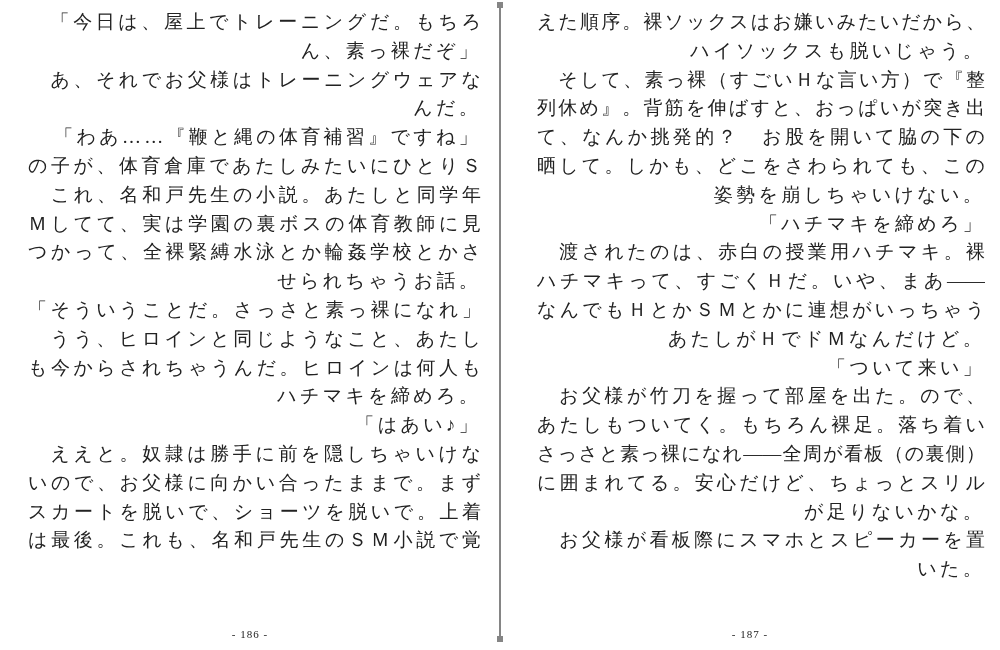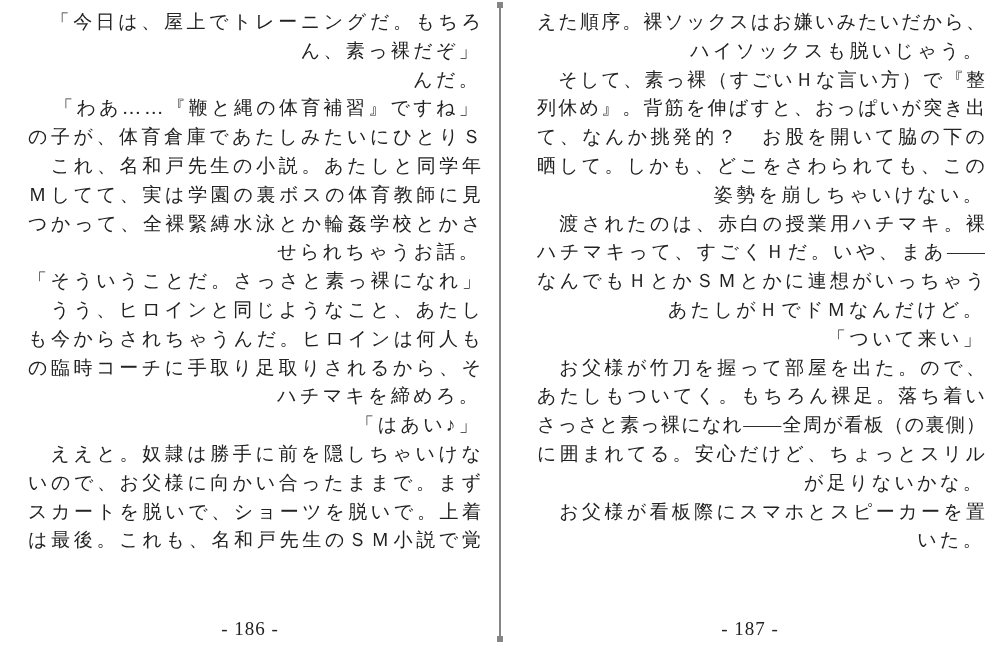--- a/index.html
+++ b/index.html
@@ -72,52 +72,52 @@
     text-align: right;
   }
 
   .page-number {
     position: absolute;
     bottom: 10px;
     left: 0;
     width: 100%;
     text-align: center;
     color: var(--text-color, #222222);
-    font-size: 19px;
+    font-size: 11px;
     letter-spacing: 1px;
   }
 
   .stray-mark {
     position: absolute;
     left: 950px;
     top: 488px;
     color: var(--text-color, #222222);
     font-size: 19px;
   }
 </style>
 </head>
 <body>
 
 <div class="spread">
 
   <div class="page page-left">
     <div class="text-column">
         <div class="line full">　「今日は、屋上でトレーニングだ。もちろ</div>
         <div class="line short">ん、素っ裸だぞ」</div>
+        <div class="line full">　あ、それでお父様はトレーニングウェアな</div>
         <div class="line short">んだ。</div>
         <div class="line short">「わあ……『鞭と縄の体育補習』ですね」</div>
         <div class="line full">の子が、体育倉庫であたしみたいにひとりＳ</div>
         <div class="line full">　これ、名和戸先生の小説。あたしと同学年</div>
         <div class="line full">Ｍしてて、実は学園の裏ボスの体育教師に見</div>
         <div class="line full">つかって、全裸緊縛水泳とか輪姦学校とかさ</div>
         <div class="line short">せられちゃうお話。</div>
         <div class="line full">「そういうことだ。さっさと素っ裸になれ」</div>
         <div class="line full">　うう、ヒロインと同じようなこと、あたし</div>
         <div class="line full">も今からされちゃうんだ。ヒロインは何人も</div>
-        <div class="line full">の臨時コーチに手取り足取りされるから、そ</div>
         <div class="line short">ハチマキを締めろ。</div>
         <div class="line short">「はあい♪」</div>
         <div class="line full">　ええと。奴隷は勝手に前を隠しちゃいけな</div>
         <div class="line full">いので、お父様に向かい合ったままで。まず</div>
         <div class="line full">スカートを脱いで、ショーツを脱いで。上着</div>
         <div class="line full">は最後。これも、名和戸先生のＳＭ小説で覚</div>
       </div>
     <div class="page-number">- 186 -</div>
   </div>
 
@@ -125,20 +125,21 @@
 
   <div class="page page-right">
     <div class="text-column">
         <div class="line full">えた順序。裸ソックスはお嫌いみたいだから、</div>
         <div class="line short">ハイソックスも脱いじゃう。</div>
         <div class="line full">　そして、素っ裸（すごいＨな言い方）で『整</div>
         <div class="line full">列休め』。背筋を伸ばすと、おっぱいが突き出</div>
         <div class="line full">て、なんか挑発的？　お股を開いて脇の下の</div>
         <div class="line full">晒して。しかも、どこをさわられても、この</div>
         <div class="line short">姿勢を崩しちゃいけない。</div>
+        <div class="line short">「ハチマキを締めろ」</div>
         <div class="line full">　渡されたのは、赤白の授業用ハチマキ。裸</div>
         <div class="line full">ハチマキって、すごくＨだ。いや、まあ――</div>
         <div class="line full">なんでもＨとかＳＭとかに連想がいっちゃう</div>
         <div class="line short">あたしがＨでドＭなんだけど。</div>
         <div class="line short">「ついて来い」</div>
         <div class="line full">　お父様が竹刀を握って部屋を出た。ので、</div>
         <div class="line full">あたしもついてく。もちろん裸足。落ち着い</div>
         <div class="line full">さっさと素っ裸になれ――全周が看板（の裏側）</div>
         <div class="line full">に囲まれてる。安心だけど、ちょっとスリル</div>
         <div class="line short">が足りないかな。</div>

